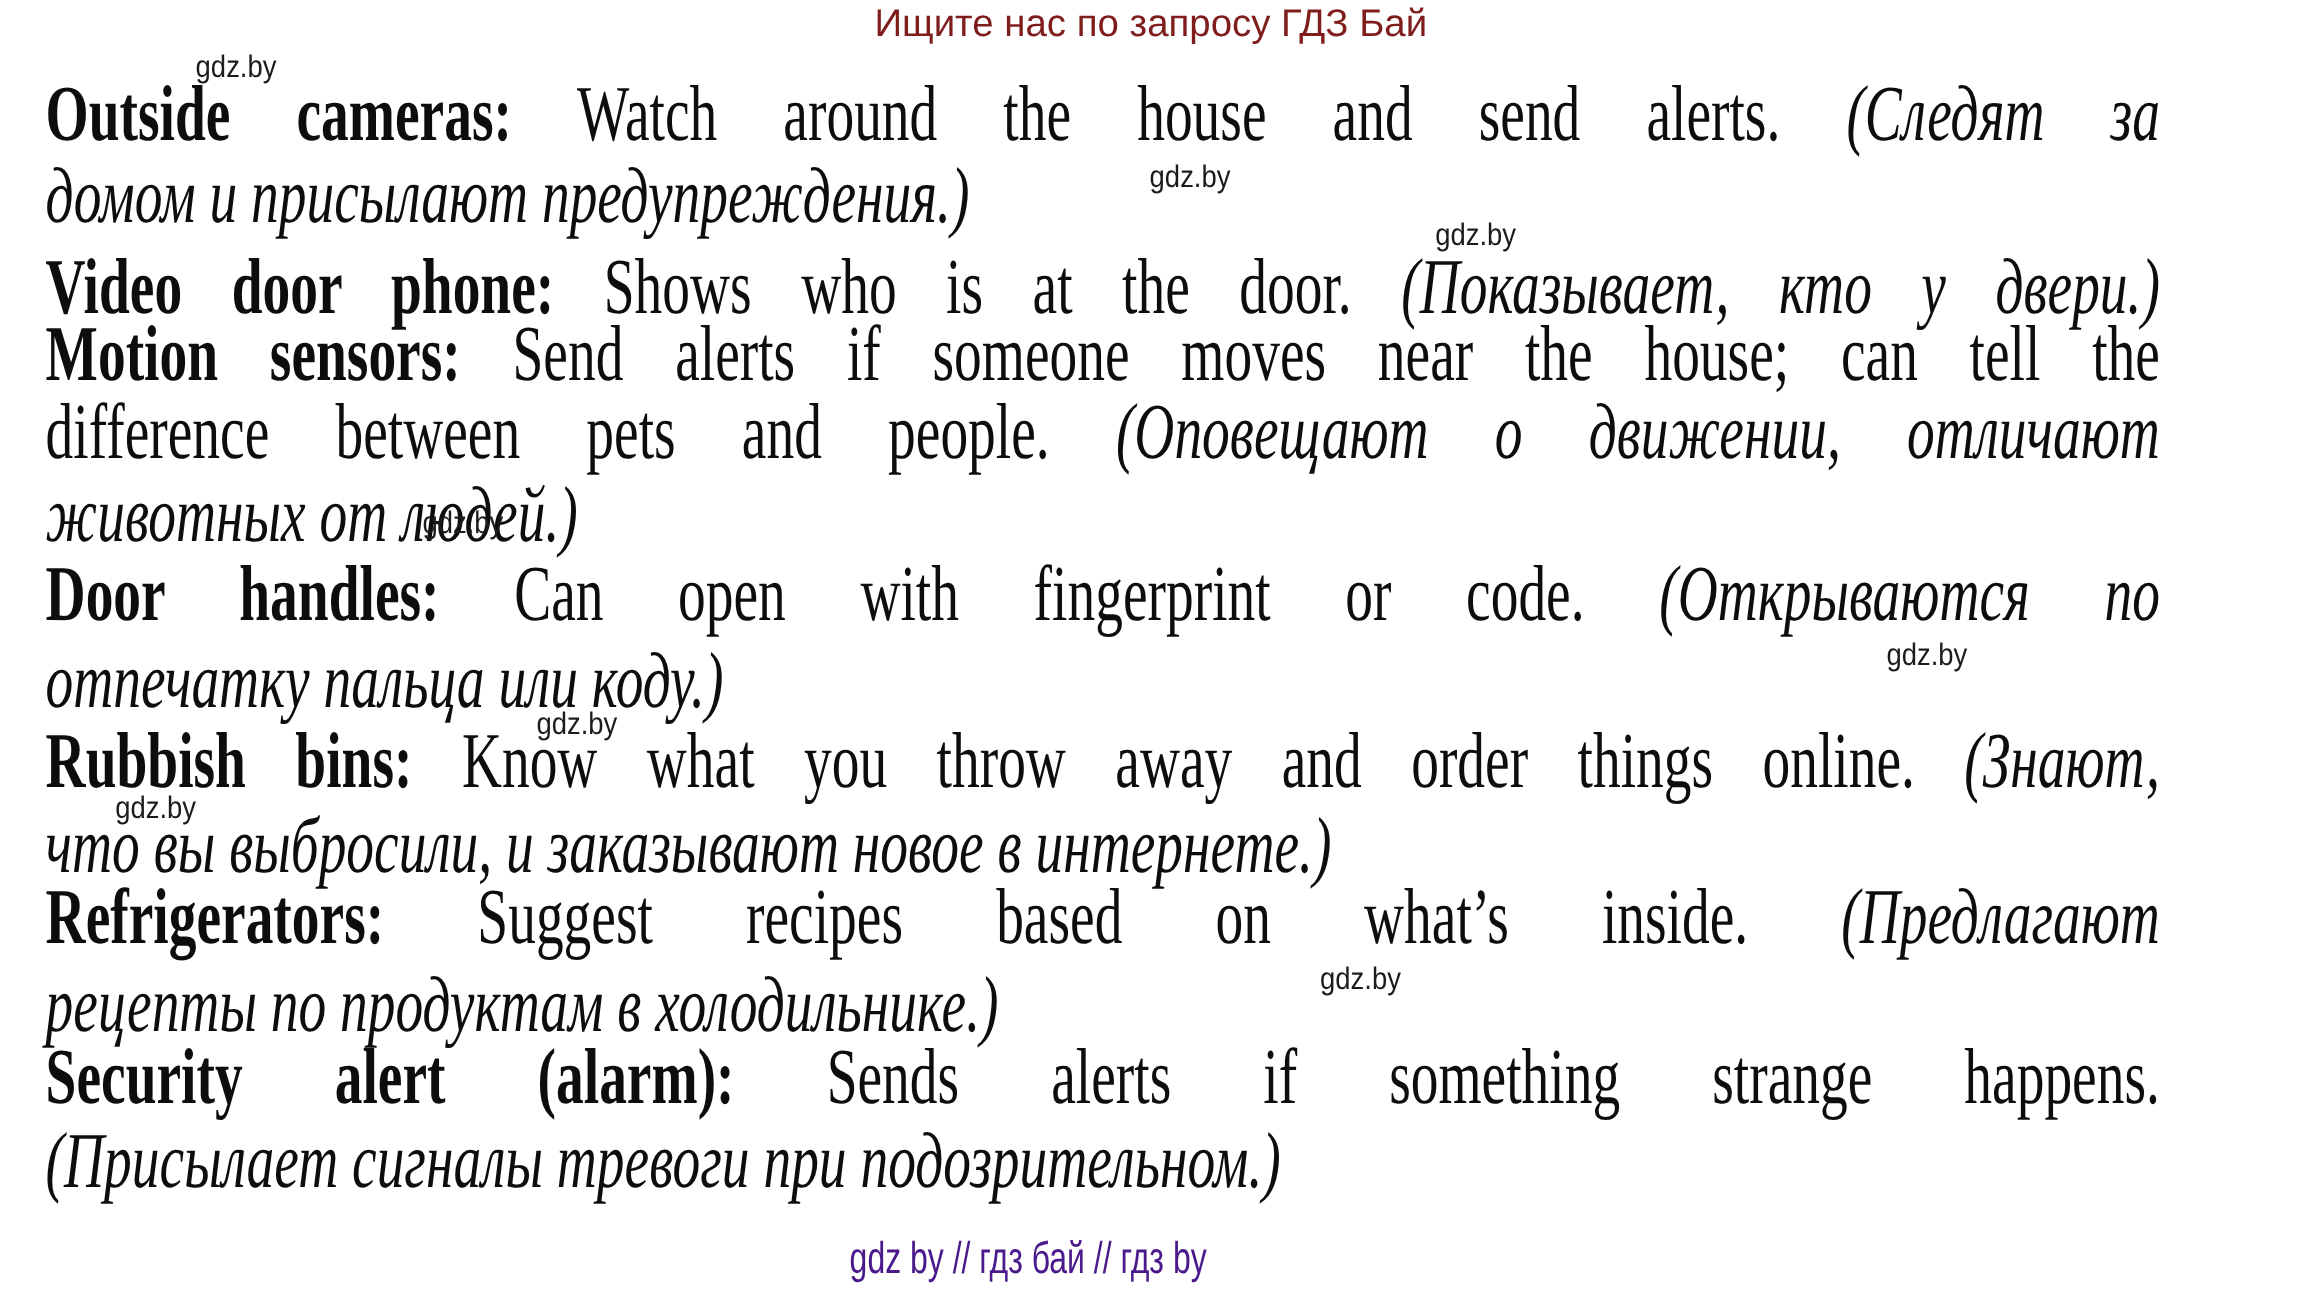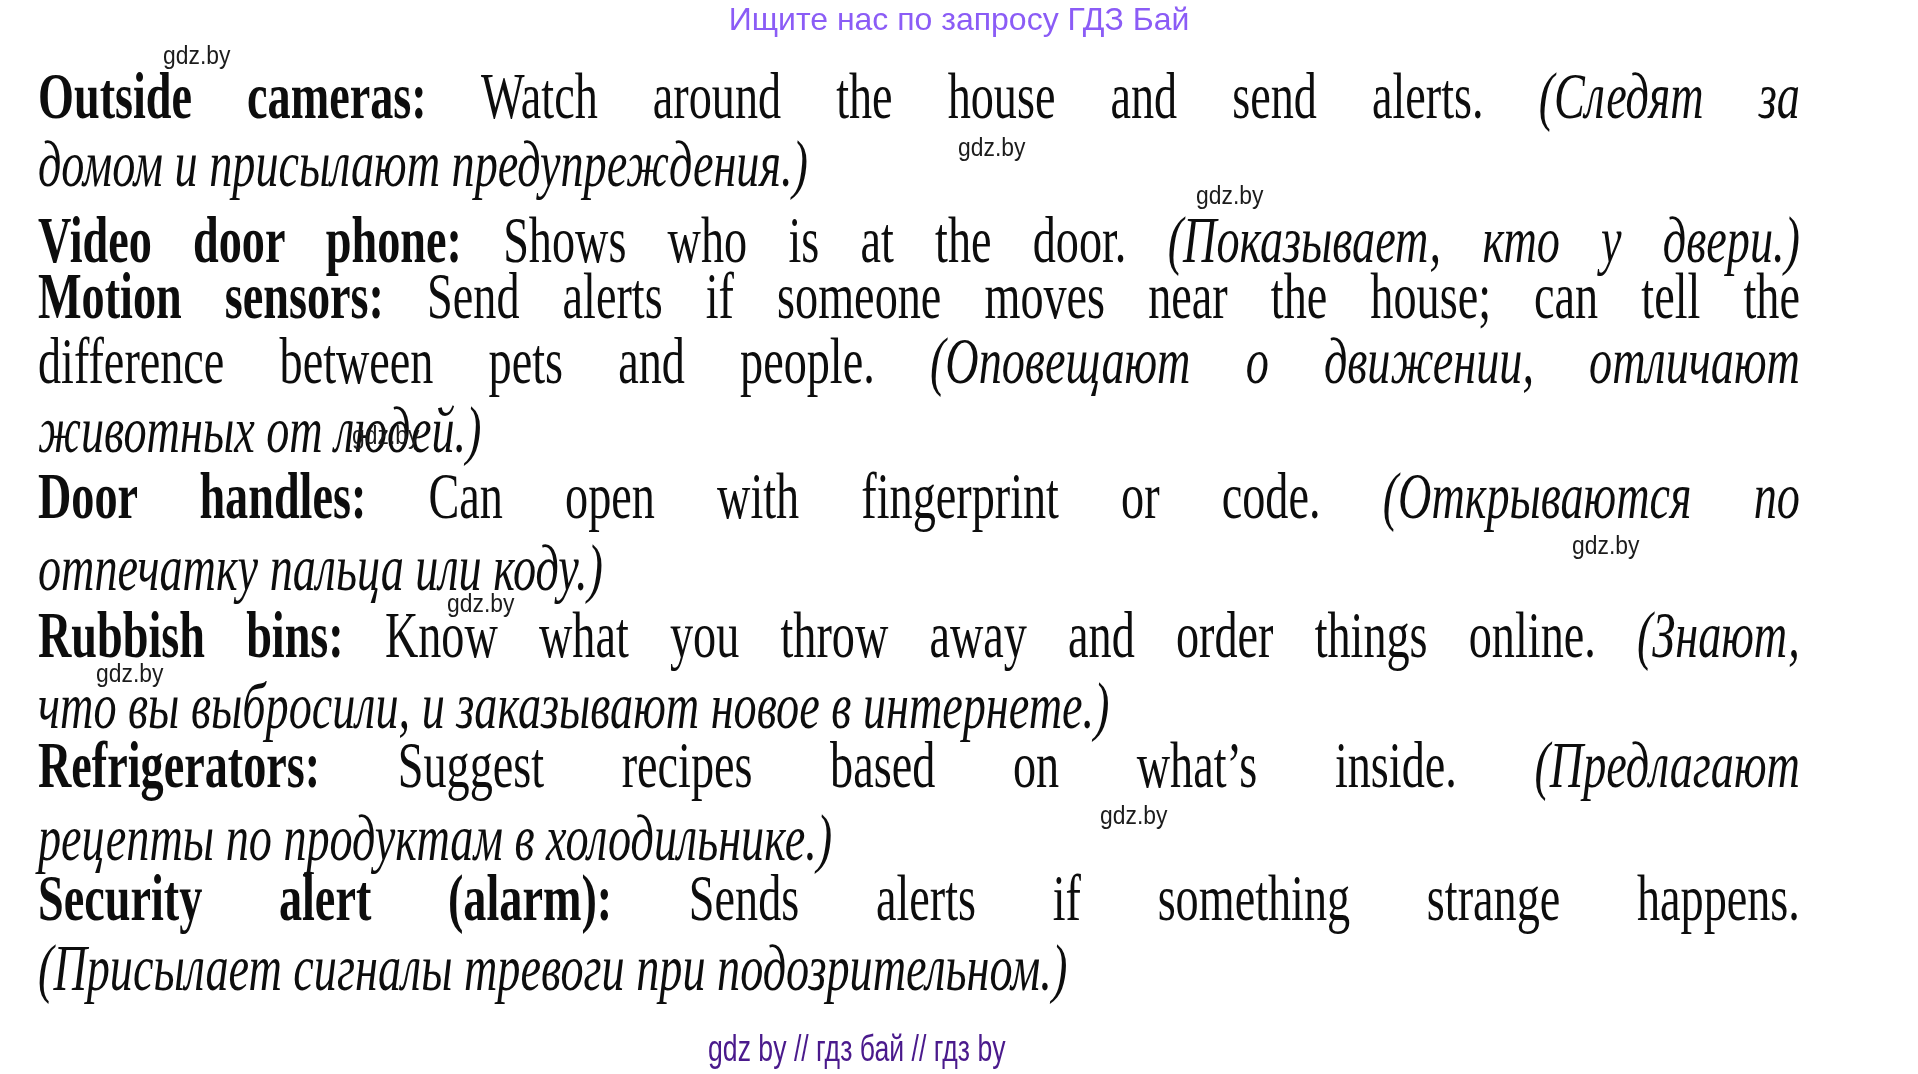--- a/index.html
+++ b/index.html
@@ -24,21 +24,21 @@
   .seg-italic{font-style:italic;}
   .footer{
     position:absolute;left:708px;top:1028px;white-space:nowrap;
     font-family:"Liberation Sans",sans-serif;font-size:37px;
     transform:scaleX(0.72);transform-origin:0 0;
   }
 </style>
 </head>
 <body style="background: rgb(255, 255, 255);">
 
-<div class="promo" style="color: #8b5cf6;">Ищите нас по запросу ГДЗ Бай</div>
+<div class="promo" style="color: #7f1d1d;">Ищите нас по запросу ГДЗ Бай</div>
 
 <div id="text-block">
     <div class="line just" style="top: 62px; color: rgb(13, 13, 13);"><span class="seg-bold">Outside cameras:</span><span class="seg-normal"> Watch around the house and send alerts. </span><span class="seg-italic">(Следят за</span></div>
     <div class="line" style="top: 130px; color: rgb(13, 13, 13);"><span class="seg-italic">домом и присылают предупреждения.)</span></div>
     <div class="line just" style="top: 206px; color: rgb(13, 13, 13);"><span class="seg-bold">Video door phone:</span><span class="seg-normal"> Shows who is at the door. </span><span class="seg-italic">(Показывает, кто у двери.)</span></div>
     <div class="line just" style="top: 262px; color: rgb(13, 13, 13);"><span class="seg-bold">Motion sensors:</span><span class="seg-normal"> Send alerts if someone moves near the house; can tell the</span></div>
     <div class="line just" style="top: 327px; color: rgb(13, 13, 13);"><span class="seg-normal">difference between pets and people. </span><span class="seg-italic">(Оповещают о движении, отличают</span></div>
     <div class="line" style="top: 396px; color: rgb(13, 13, 13);"><span class="seg-italic">животных от людей.)</span></div>
     <div class="line just" style="top: 462px; color: rgb(13, 13, 13);"><span class="seg-bold">Door handles:</span><span class="seg-normal"> Can open with fingerprint or code. </span><span class="seg-italic">(Открываются по</span></div>
     <div class="line" style="top: 534px; color: rgb(13, 13, 13);"><span class="seg-italic">отпечатку пальца или коду.)</span></div>

